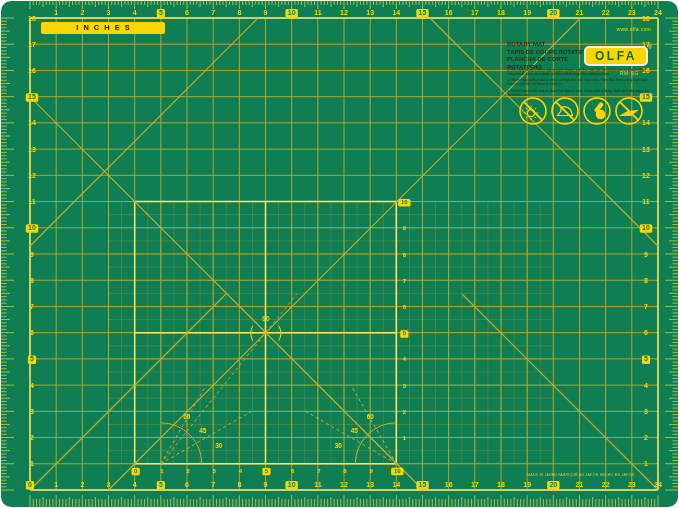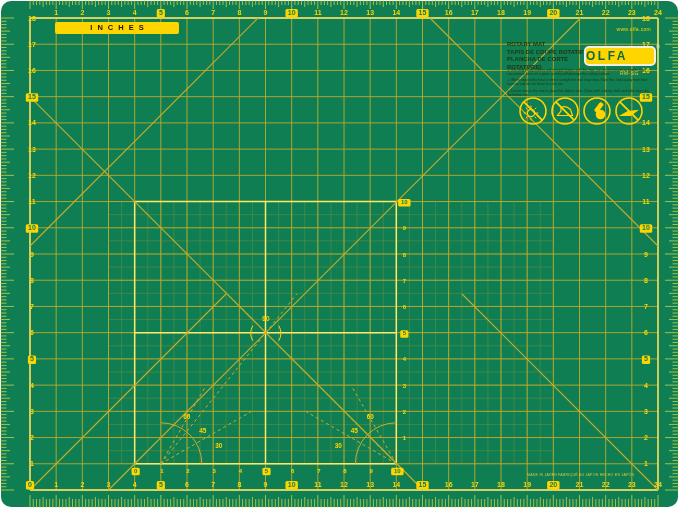--- a/index.html
+++ b/index.html
@@ -1,25 +1,25 @@
 <!DOCTYPE html>
 <html><head>
 <meta charset="utf-8">
 <style>
   html,body{margin:0;padding:0;background:#fff;}
   #stage{position:relative;width:679px;height:508px;background:#ffffff;overflow:hidden;
          font-family:"Liberation Sans",sans-serif;}
   #matsvg{position:absolute;left:0;top:0;}
   .overlay{position:absolute;left:0;top:0;width:679px;height:508px;pointer-events:none;}
-  .badge{position:absolute;left:55px;top:22px;width:124px;height:12px;background:#ffd500;
+  .badge{position:absolute;left:41px;top:22px;width:124px;height:12px;background:#ffd500;
          border-radius:2px;color:#1a1a00;font-size:7.5px;font-weight:bold;letter-spacing:5px;
          text-align:center;line-height:12.5px;padding-left:5px;box-sizing:border-box;}
   .www{position:absolute;right:28px;top:26px;color:#ffd500;font-size:5px;letter-spacing:.3px;}
-  .logo{position:absolute;left:584px;top:46px;width:72px;height:20px;background:#ffd500;
-        border:2px solid #f2efe2;border-radius:5px;box-sizing:border-box;}
+  .logo{position:absolute;left:584px;top:46px;width:64px;height:20px;background:#ffd500;
+        border:2px solid #f2efe2;border-radius:5px;text-align:center;box-sizing:border-box;}
   .logo .brand{color:#0a6a42;font-weight:bold;font-size:12px;letter-spacing:2.5px;line-height:16px;
         font-family:"Liberation Sans",sans-serif;}
   .logo .reg{position:absolute;right:-6px;top:-4px;color:#f2efe2;font-size:5px;}
   .model{position:absolute;left:620px;top:70px;color:#e8ce3a;font-size:5px;letter-spacing:.4px;}
   .titles{position:absolute;left:507px;top:41px;width:78px;color:#20350f;font-weight:bold;
           font-size:5.8px;line-height:7.6px;letter-spacing:.1px;}
   .warnings{position:absolute;left:507px;top:68px;width:147px;color:#20350f;
             font-size:3.4px;line-height:4.1px;}
   .warnings div{margin-bottom:2.2px;}
   .madein{position:absolute;left:527px;top:473px;color:#d9c53a;font-size:3.6px;letter-spacing:.2px;}

